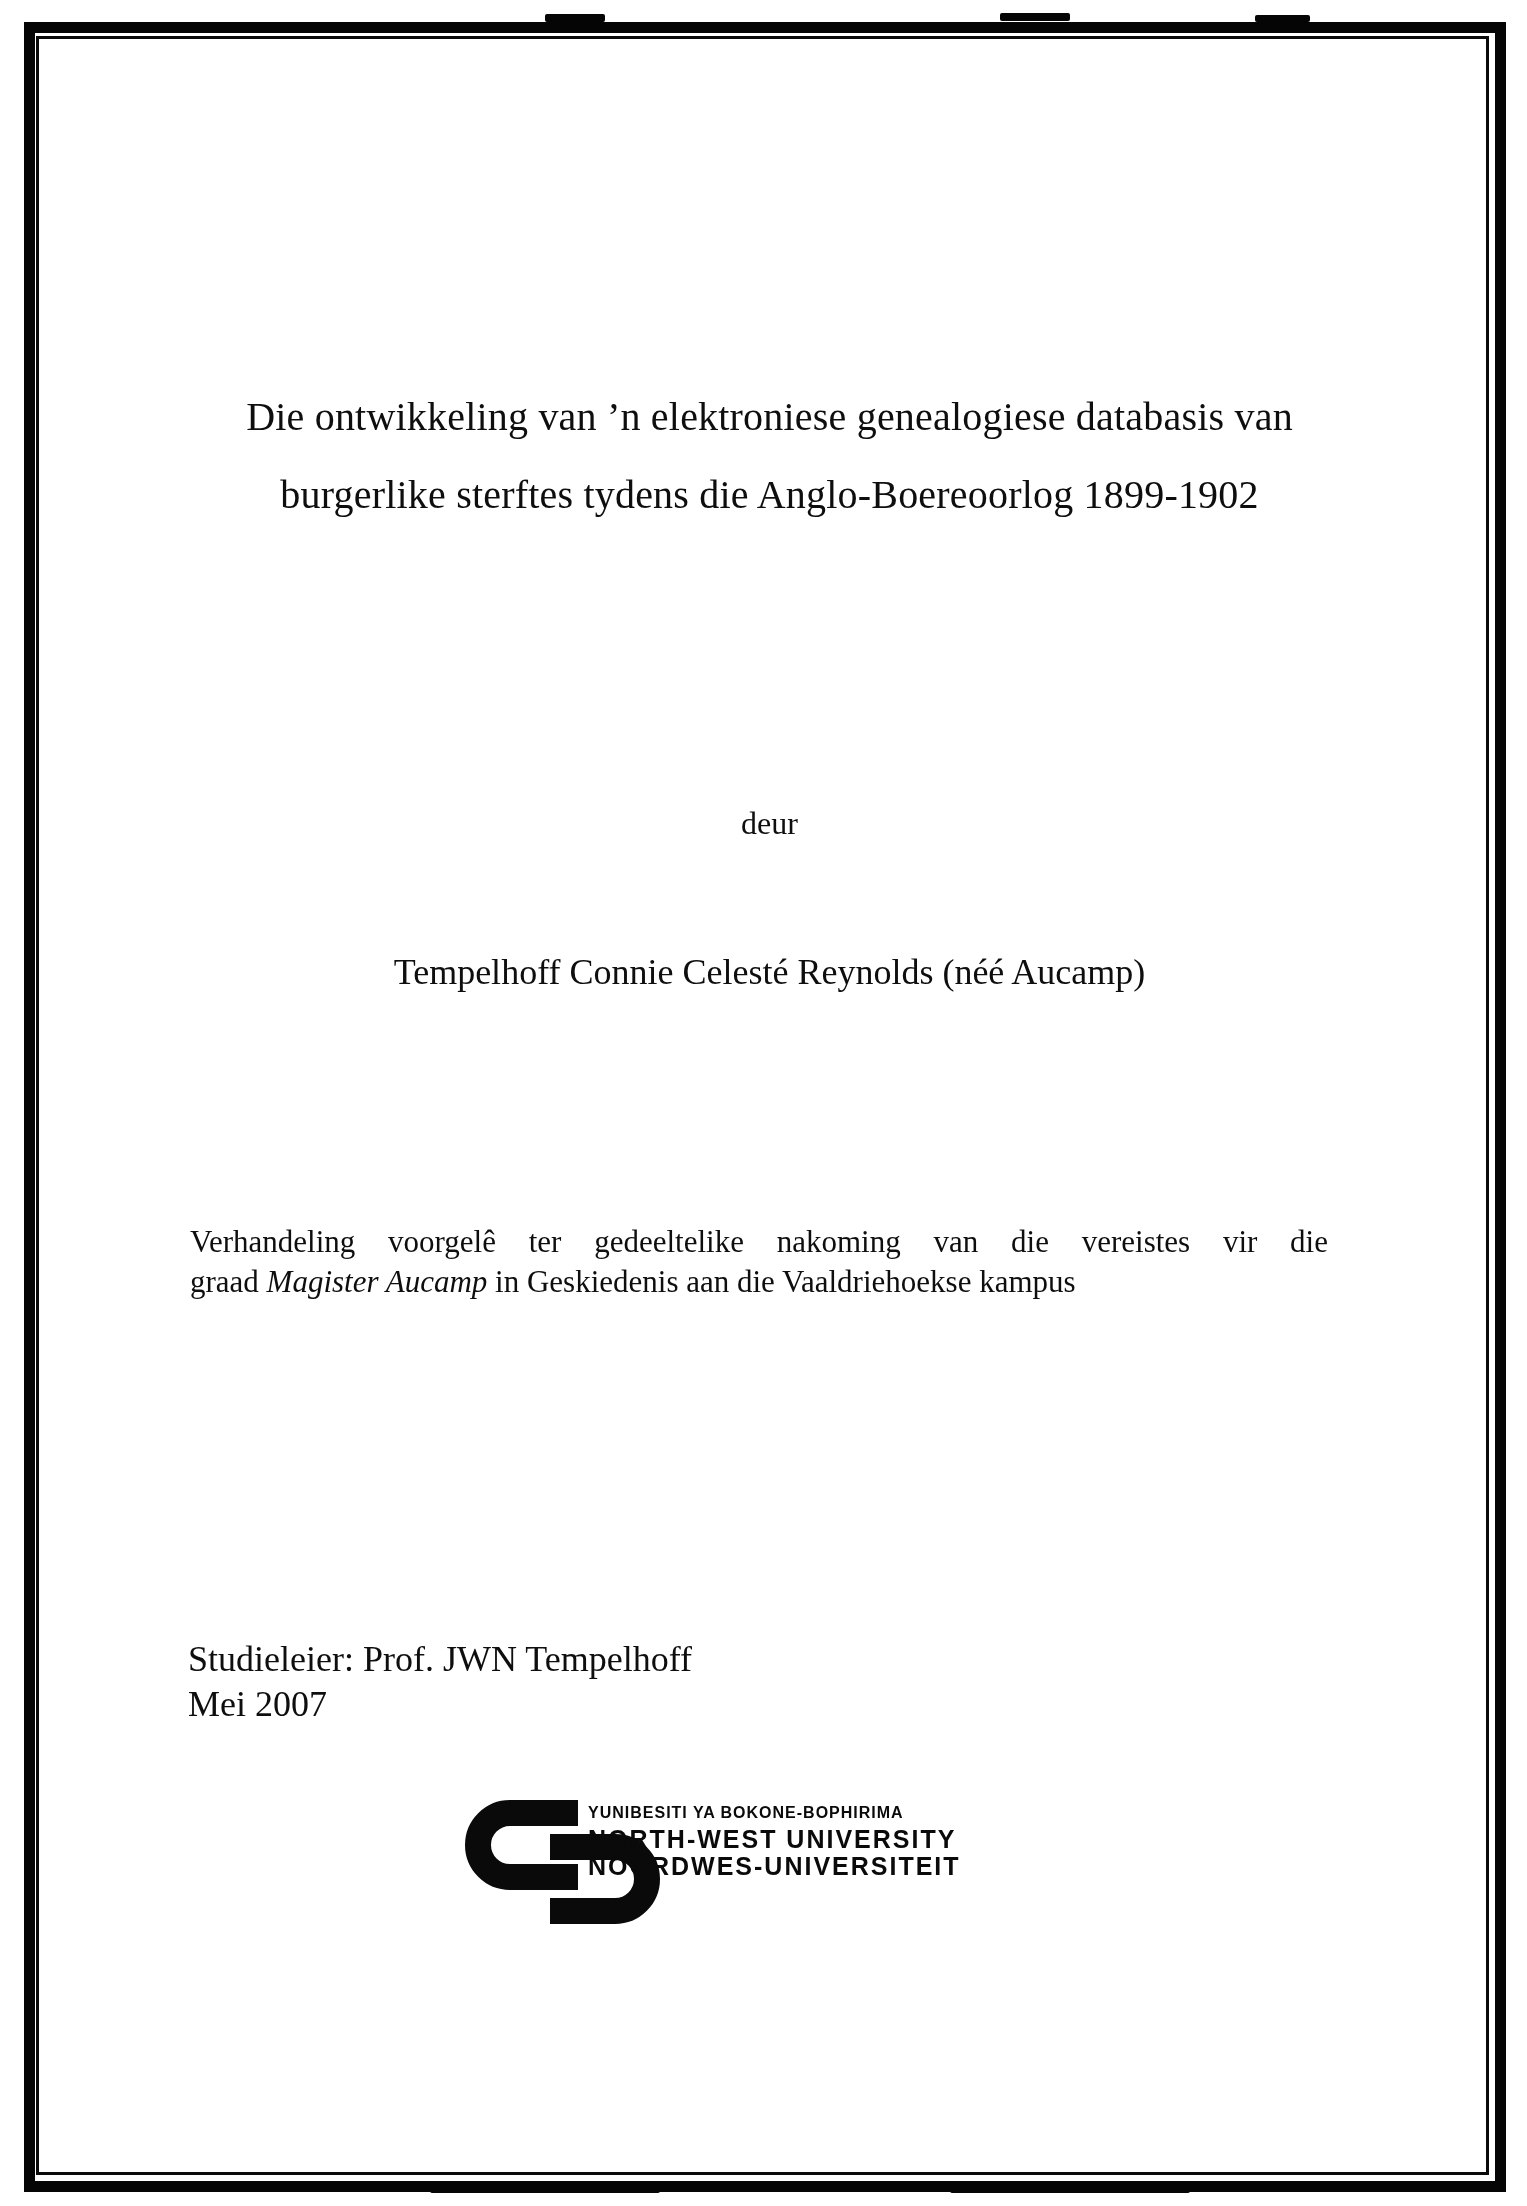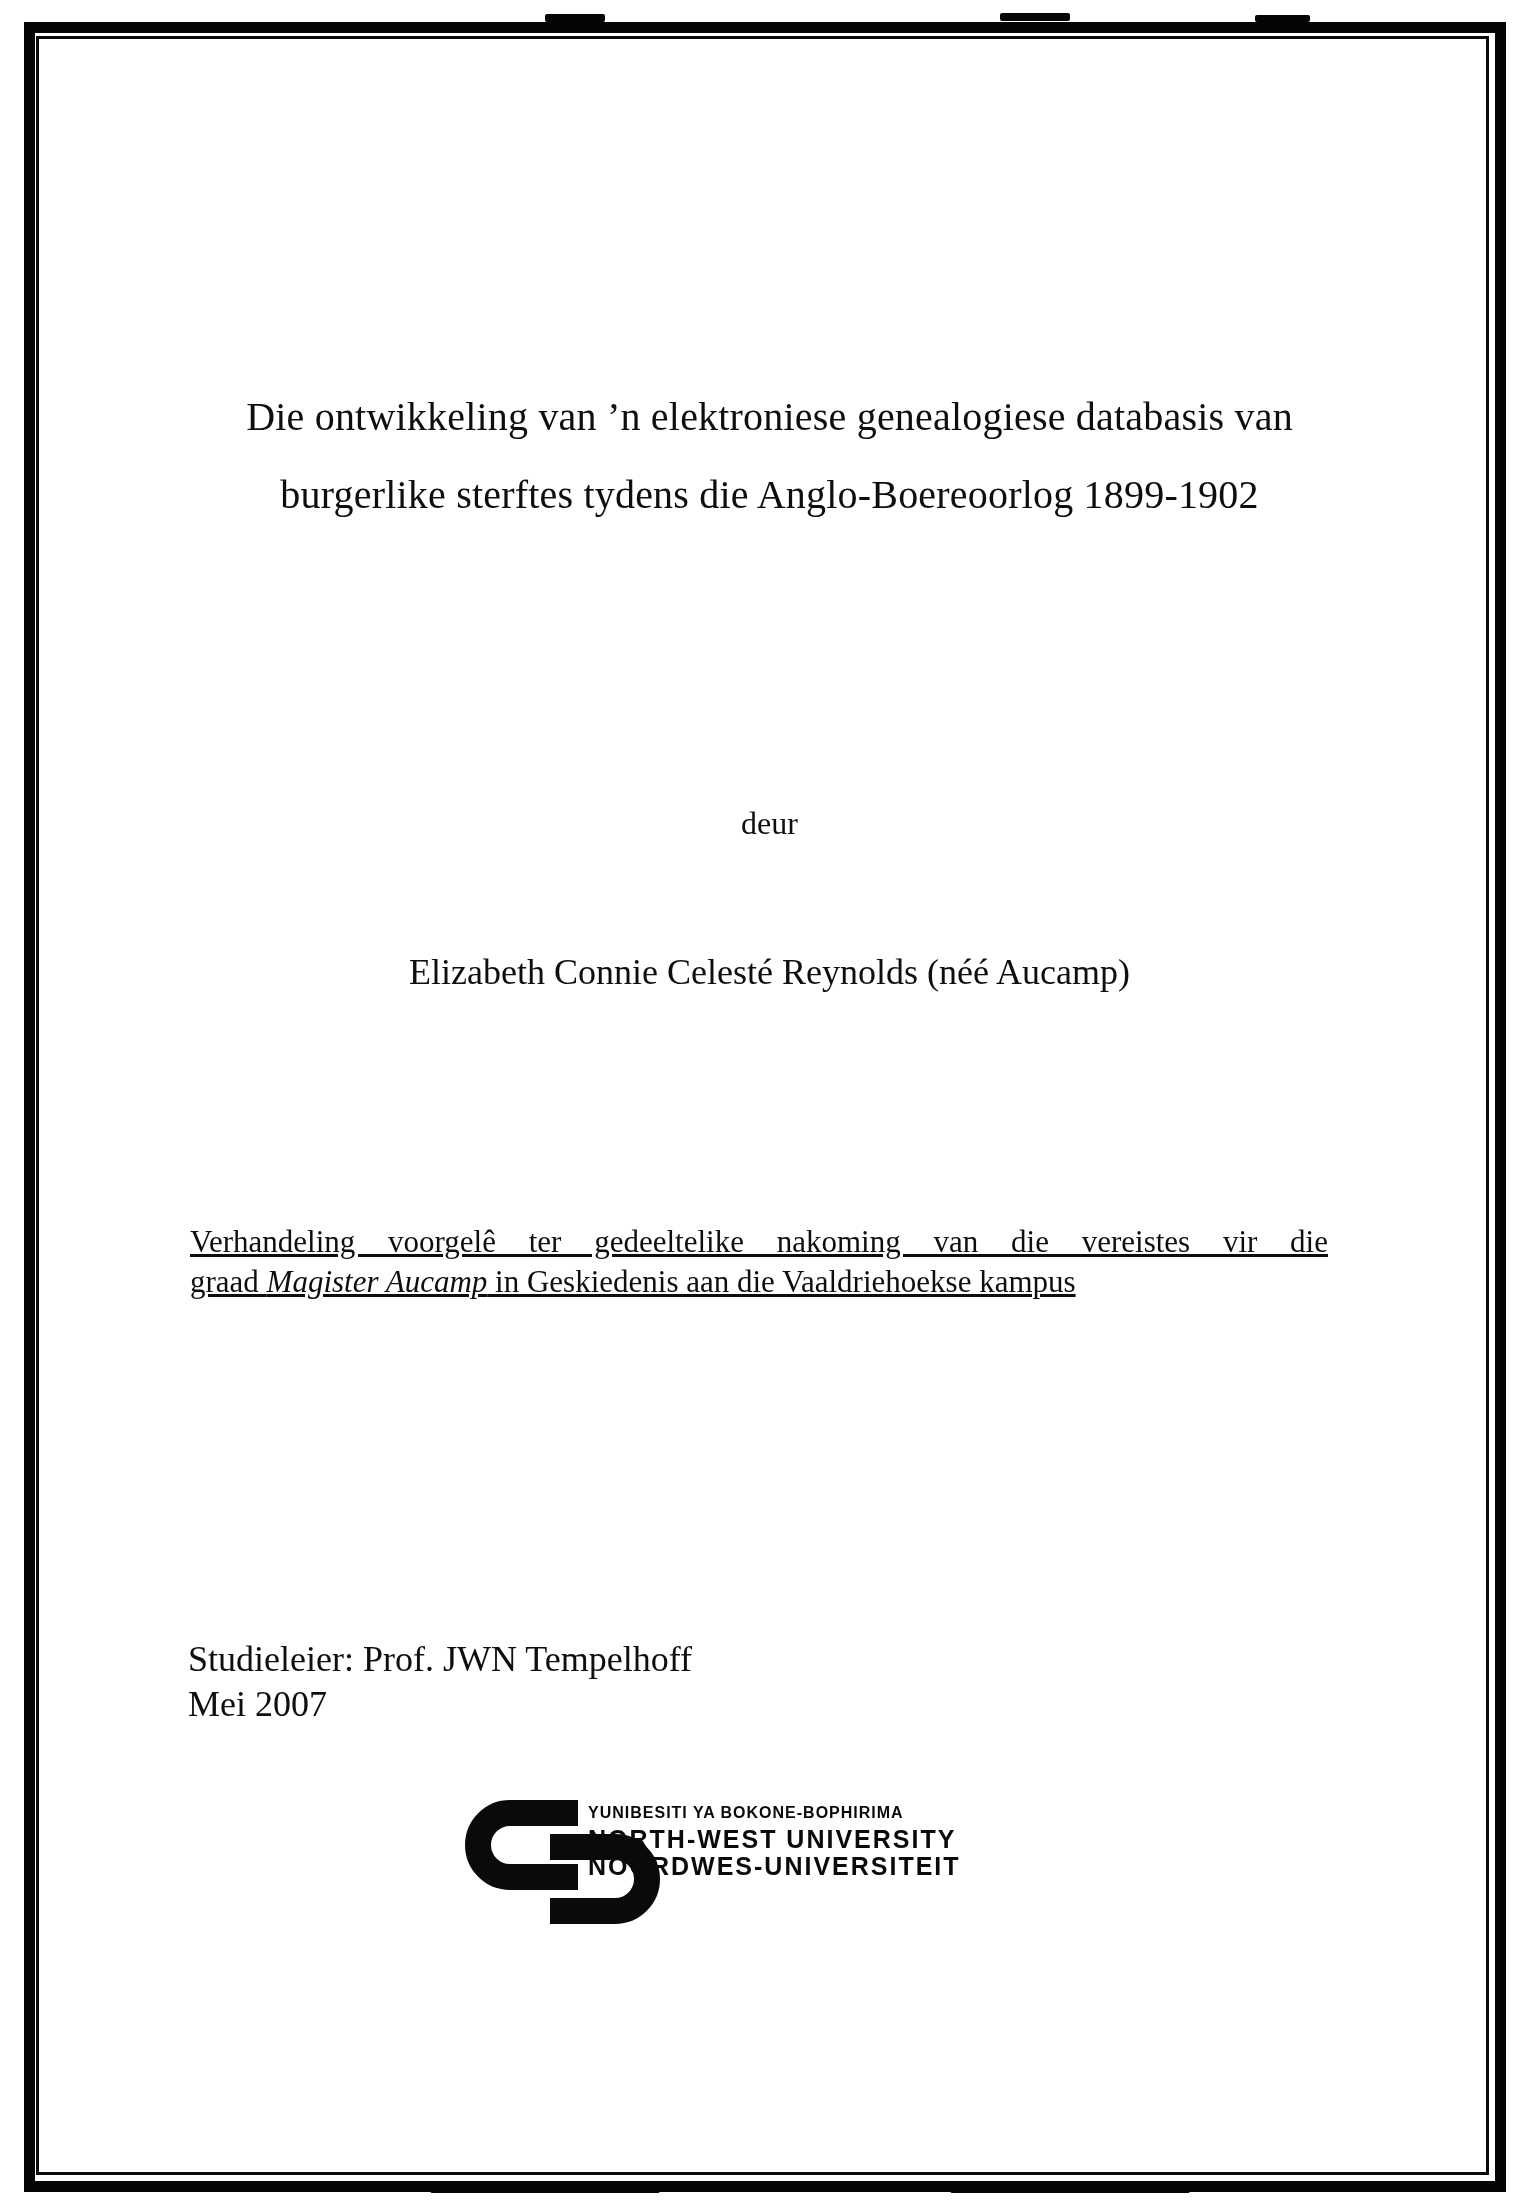--- a/index.html
+++ b/index.html
@@ -23,21 +23,21 @@
     border:3px solid #0a0a0a;
   }
   .artifact{position:absolute;background:#050505;border-radius:2px;}
   
   .centered{position:absolute;left:0;right:0;text-align:center;padding-left:12px;}
   .title-block{top:378px;font-size:40px;line-height:78px;letter-spacing:0.2px;}
   .byline{top:807px;font-size:32px;line-height:32px;text-align:center;}
   .author{top:952px;font-size:36px;line-height:40px;}
   .statement{
     position:absolute;left:190px;top:1222px;width:1138px;
-    font-size:31px;line-height:40px;text-decoration:underline;
+    font-size:31px;line-height:40px;
   }
   .stmt-justify{text-align:justify;text-align-last:justify;}
   .stmt-italic{font-style:italic;}
   .supervisor-block{
     position:absolute;left:188px;top:1637px;
     font-size:36px;line-height:45px;
   }
   
   .logo-mark{position:absolute;left:465px;top:1800px;}
   .logo-text{
@@ -63,21 +63,21 @@
   <div class="artifact" style="left:430px;top:2186px;width:230px;height:7px;"></div>
   <div class="artifact" style="left:950px;top:2186px;width:240px;height:7px;"></div>
 
   <div class="centered title-block">
     <div>Die ontwikkeling van ’n elektroniese genealogiese databasis van</div>
     <div>burgerlike sterftes tydens die Anglo-Boereoorlog 1899-1902</div>
   </div>
 
   <div class="centered byline">deur</div>
 
-  <div class="centered author">Elizabeth Connie Celesté Reynolds (néé Aucamp)</div>
+  <div class="centered author">Tempelhoff Connie Celesté Reynolds (néé Aucamp)</div>
 
   <div class="statement">
     <div class="stmt-justify">Verhandeling voorgelê ter gedeeltelike nakoming van die vereistes vir die</div>
     <div><span>graad </span><span class="stmt-italic">Magister Aucamp</span><span> in Geskiedenis aan die Vaaldriehoekse kampus</span></div>
   </div>
 
   <div class="supervisor-block">
     <div>Studieleier: Prof. JWN Tempelhoff</div>
     <div>Mei 2007</div>
   </div>

